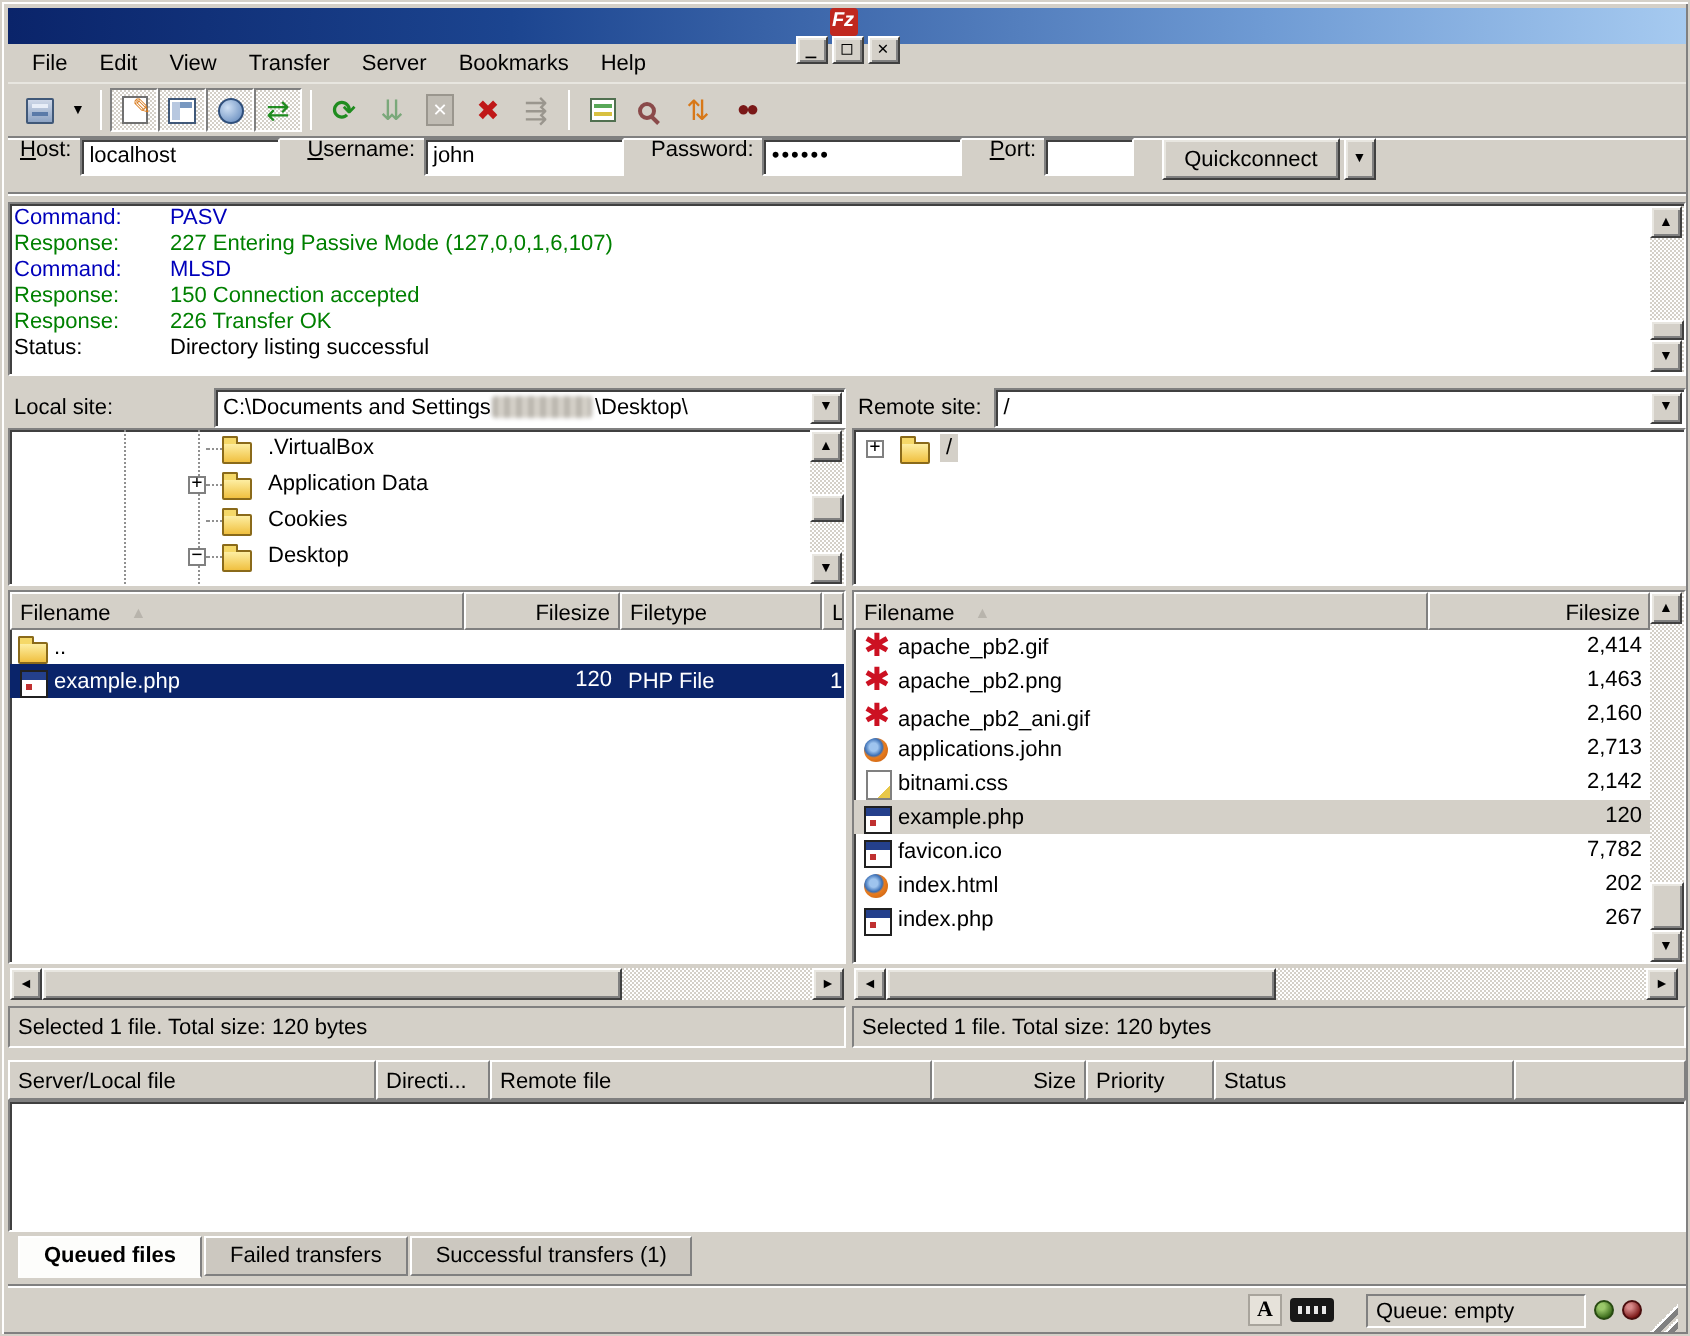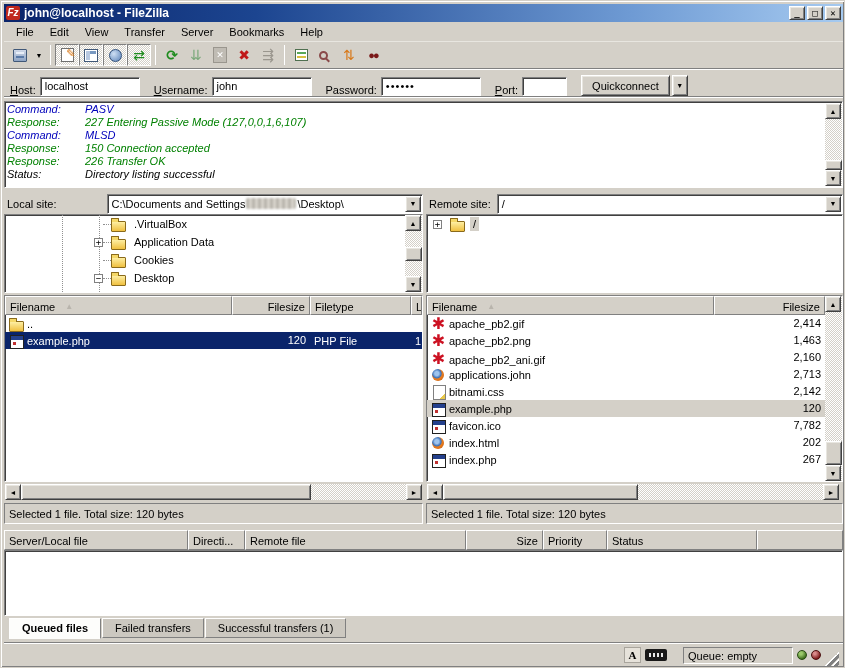--- a/index.html
+++ b/index.html
@@ -9,21 +9,21 @@
     font-family:"Liberation Sans","DejaVu Sans",sans-serif;font-size:11px;color:#000;
     border:1px solid #d4d0c8;outline:1px solid #404040;
     box-shadow: inset 1px 1px 0 #fff, inset -1px -1px 0 #808080;
     overflow:hidden;
   }
   
   .raised{border:1px solid;border-color:#fff #404040 #404040 #fff;box-shadow:inset 1px 1px 0 #e8e6e0, inset -1px -1px 0 #808080;background:#d4d0c8;}
   
   .titlebar{position:absolute;left:3px;top:3px;width:839px;height:18px;
     background:linear-gradient(90deg,#0a246a 0%,#1c4590 30%,#6f9bd4 75%,#a6caf0 100%);
-    display:flex;align-items:center;padding:0 2px;}
+    display:flex;align-items:center;padding:0 2px;flex-direction:column;}
   .fzicon{width:14px;height:14px;background:#c0281e;border-radius:2px;color:#fff;font-weight:bold;
     font-size:10px;line-height:14px;text-align:center;margin-right:4px;flex:none;font-style:italic;}
   .titletext{color:#fff;font-weight:bold;font-size:12px;flex:1;white-space:nowrap;overflow:hidden;}
   .winbtns{display:flex;gap:2px;}
   .winbtn{width:16px;height:14px;font-size:9px;line-height:12px;text-align:center;color:#000;
     font-family:"DejaVu Sans Mono",monospace;font-weight:bold;cursor:default;}
   
   .menubar{position:absolute;left:3px;top:21px;width:839px;height:20px;display:flex;align-items:center;padding-left:4px;border-bottom:1px solid #e8e6e0;}
   .menuitem{padding:2px 8px;}
   
@@ -49,30 +49,30 @@
   .ic-page::after{content:"✎";position:absolute;right:-3px;top:-2px;color:#d87818;font-size:11px;}
   .ic-panel{width:14px;height:13px;background:#fff;border:1px solid #405878;position:relative;}
   .ic-panel::before{content:"";position:absolute;left:1px;top:1px;width:4px;height:9px;background:#b8c8e0;}
   .ic-panel::after{content:"";position:absolute;right:1px;top:1px;width:6px;height:3px;background:#7898c0;}
   .ic-globe{width:13px;height:13px;border-radius:50%;background:radial-gradient(circle at 35% 35%,#cfe0f4,#5a82b8);border:1px solid #30507c;}
   .ic-filter{width:13px;height:12px;background:#fff;border:1px solid #507050;position:relative;}
   .ic-filter::before{content:"";position:absolute;left:1px;top:2px;width:9px;height:2px;background:#58a858;box-shadow:0 4px 0 #d8c040;}
   .ic-mag{width:9px;height:9px;border:2px solid #8a4a4a;border-radius:50%;position:relative;margin-right:3px;}
   .ic-mag::after{content:"";position:absolute;right:-4px;bottom:-3px;width:5px;height:2px;background:#8a4a4a;transform:rotate(45deg);}
   
-  .qcbar{position:absolute;left:3px;top:68px;width:839px;height:28px;display:flex;align-items:flex-end;padding-left:6px;border-bottom:1px solid #808080;box-shadow:0 1px 0 #fff;}
+  .qcbar{position:absolute;left:3px;top:68px;width:839px;height:28px;display:flex;align-items:flex-start;padding-left:6px;border-bottom:1px solid #808080;box-shadow:0 1px 0 #fff;}
   .qclabel{margin-right:4px;white-space:nowrap;}
   .qclabel.ak::first-letter{text-decoration:underline;}
   .qcfield{height:19px;border:1px solid;border-color:#808080 #fff #fff #808080;box-shadow:inset 1px 1px 0 #404040;background:#fff;padding:2px 3px 0 4px;margin-right:14px;font-size:11px;}
   .qcbtn{height:21px;padding:0 10px;font-size:11px;display:flex;align-items:center;}
   .qcbtn::first-letter{text-decoration:underline;}
   .qcdrop{width:16px;height:21px;margin-left:2px;display:flex;align-items:center;justify-content:center;font-size:7px;}
   
   .log{position:absolute;left:3px;top:100px;width:839px;height:87px;background:#fff;border:1px solid;border-color:#808080 #fff #fff #808080;box-shadow:inset 1px 1px 0 #404040;padding:1px 0 0 2px;overflow:hidden;}
-  .logrow{display:flex;height:13px;line-height:13px;white-space:nowrap;font-style:italic;}
+  .logrow{display:flex;height:13px;line-height:13px;white-space:nowrap;}
   .loglabel{width:78px;flex:none;}
   .cmd{color:#0000bb;}
   .rsp{color:#008000;}
   .sts{color:#000;}
   
   .vscroll{position:absolute;width:17px;display:flex;flex-direction:column;
     background-image:linear-gradient(45deg,#fff 25%,transparent 25%,transparent 75%,#fff 75%),linear-gradient(45deg,#fff 25%,transparent 25%,transparent 75%,#fff 75%);
     background-size:2px 2px;background-position:0 0,1px 1px;background-color:#d4d0c8;}
   .hscroll{position:absolute;height:16px;display:flex;
     background-image:linear-gradient(45deg,#fff 25%,transparent 25%,transparent 75%,#fff 75%),linear-gradient(45deg,#fff 25%,transparent 25%,transparent 75%,#fff 75%);

